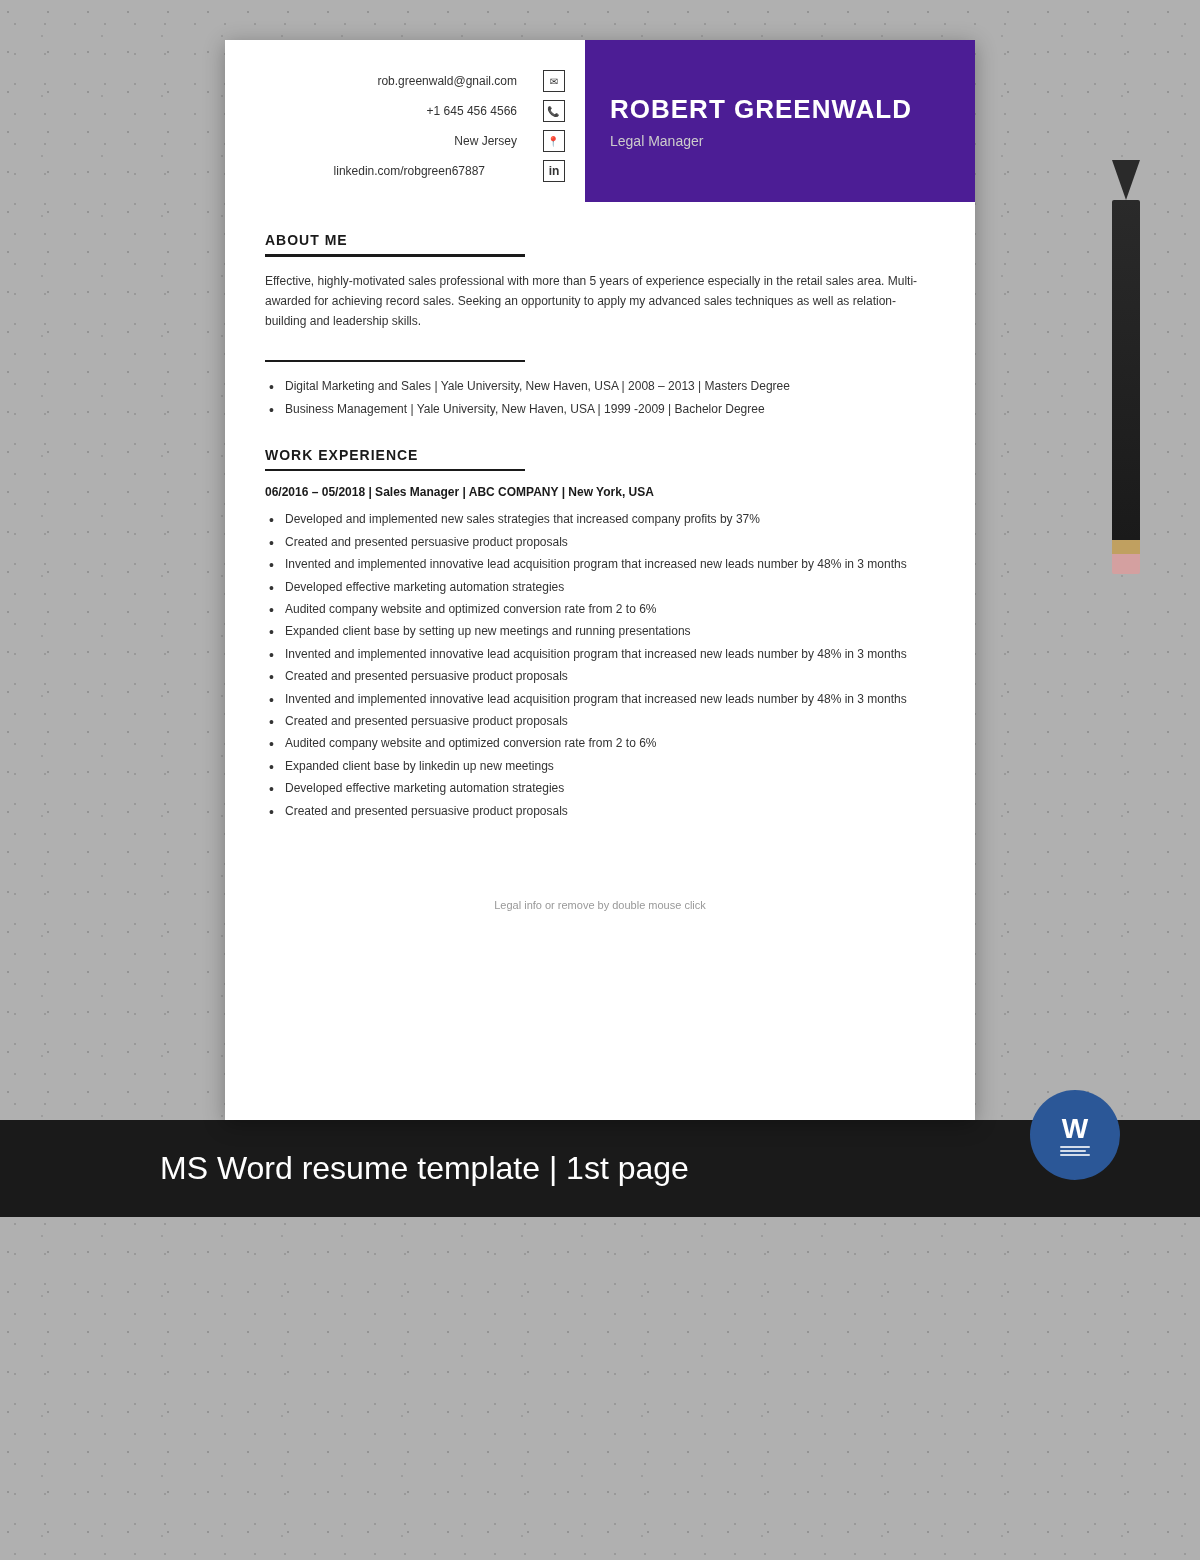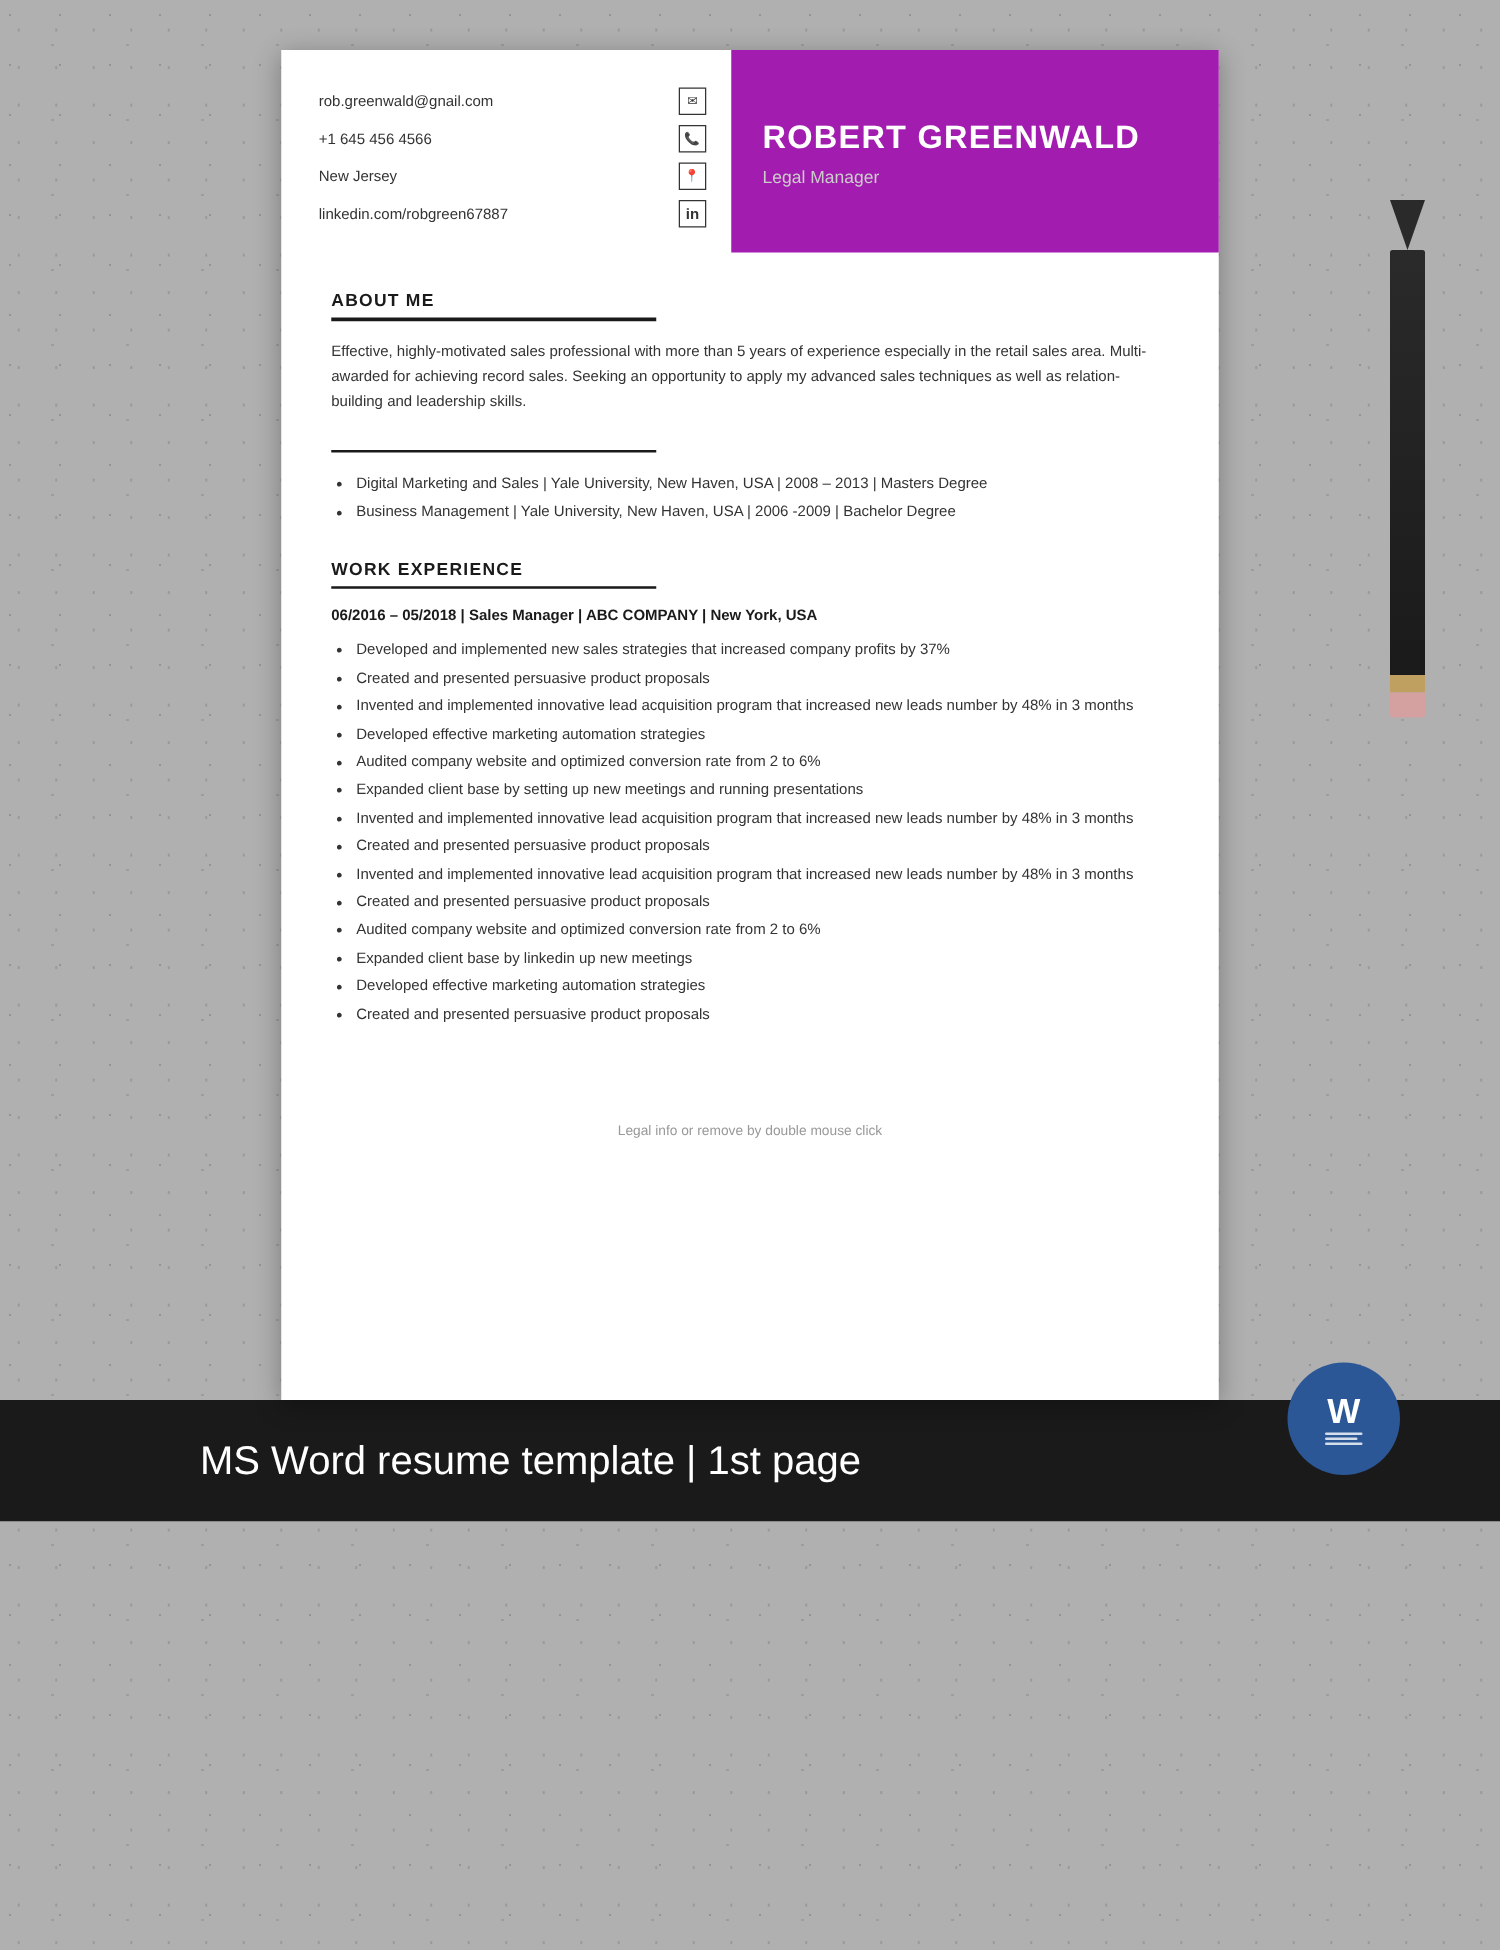--- a/index.html
+++ b/index.html
@@ -77,22 +77,22 @@
       padding: 30px 20px 20px 30px;
       display: flex;
       flex-direction: column;
       gap: 8px;
       justify-content: center;
     }
 
     .contact-item {
       display: flex;
       align-items: center;
-      justify-content: space-between;
-      gap: 8px;
+      justify-content: flex-end;
+      gap: 26px;
     }
 
     .contact-text {
       font-size: 12px;
       color: #333;
       text-align: right;
     }
 
     .contact-icon {
       width: 22px;
@@ -101,21 +101,21 @@
       align-items: center;
       justify-content: center;
       border: 1.5px solid #333;
       font-size: 10px;
       color: #333;
       flex-shrink: 0;
     }
 
     .name-section {
       flex: 1;
-      background: #a21caf;
+      background: #4c1d95;
       color: white;
       padding: 30px 25px;
       display: flex;
       flex-direction: column;
       justify-content: center;
     }
 
     .candidate-name {
       font-size: 26px;
       font-weight: 900;
@@ -311,21 +311,21 @@
         <div class="section">
           <div class="section-title">ABOUT ME</div>
           <div class="section-divider"></div>
           <p class="about-text">Effective, highly-motivated  sales professional with more than 5 years of experience especially in the retail sales area. Multi-awarded for achieving record sales. Seeking an opportunity to apply my advanced sales techniques as well as relation-building  and leadership skills.</p>
         </div>
 
         <div class="section">
           <div class="section-divider"></div>
           <ul class="bullet-list" id="education-list">
               <li>Digital Marketing and Sales | Yale University, New Haven, USA | 2008 – 2013 | Masters Degree</li>
-              <li>Business Management | Yale University, New Haven, USA | 2006 -2009 | Bachelor Degree</li>
+              <li>Business Management | Yale University, New Haven, USA | 1999 -2009 | Bachelor Degree</li>
             </ul>
         </div>
 
         <div class="section">
           <div class="section-title">WORK EXPERIENCE</div>
           <div class="section-divider"></div>
           <div id="work-experience-container">
               <div class="job-title-line">06/2016 – 05/2018 | Sales Manager | ABC COMPANY | New York, USA</div>
               <ul class="bullet-list">
                 <li>Developed and implemented new sales strategies that increased company profits by 37%</li>

